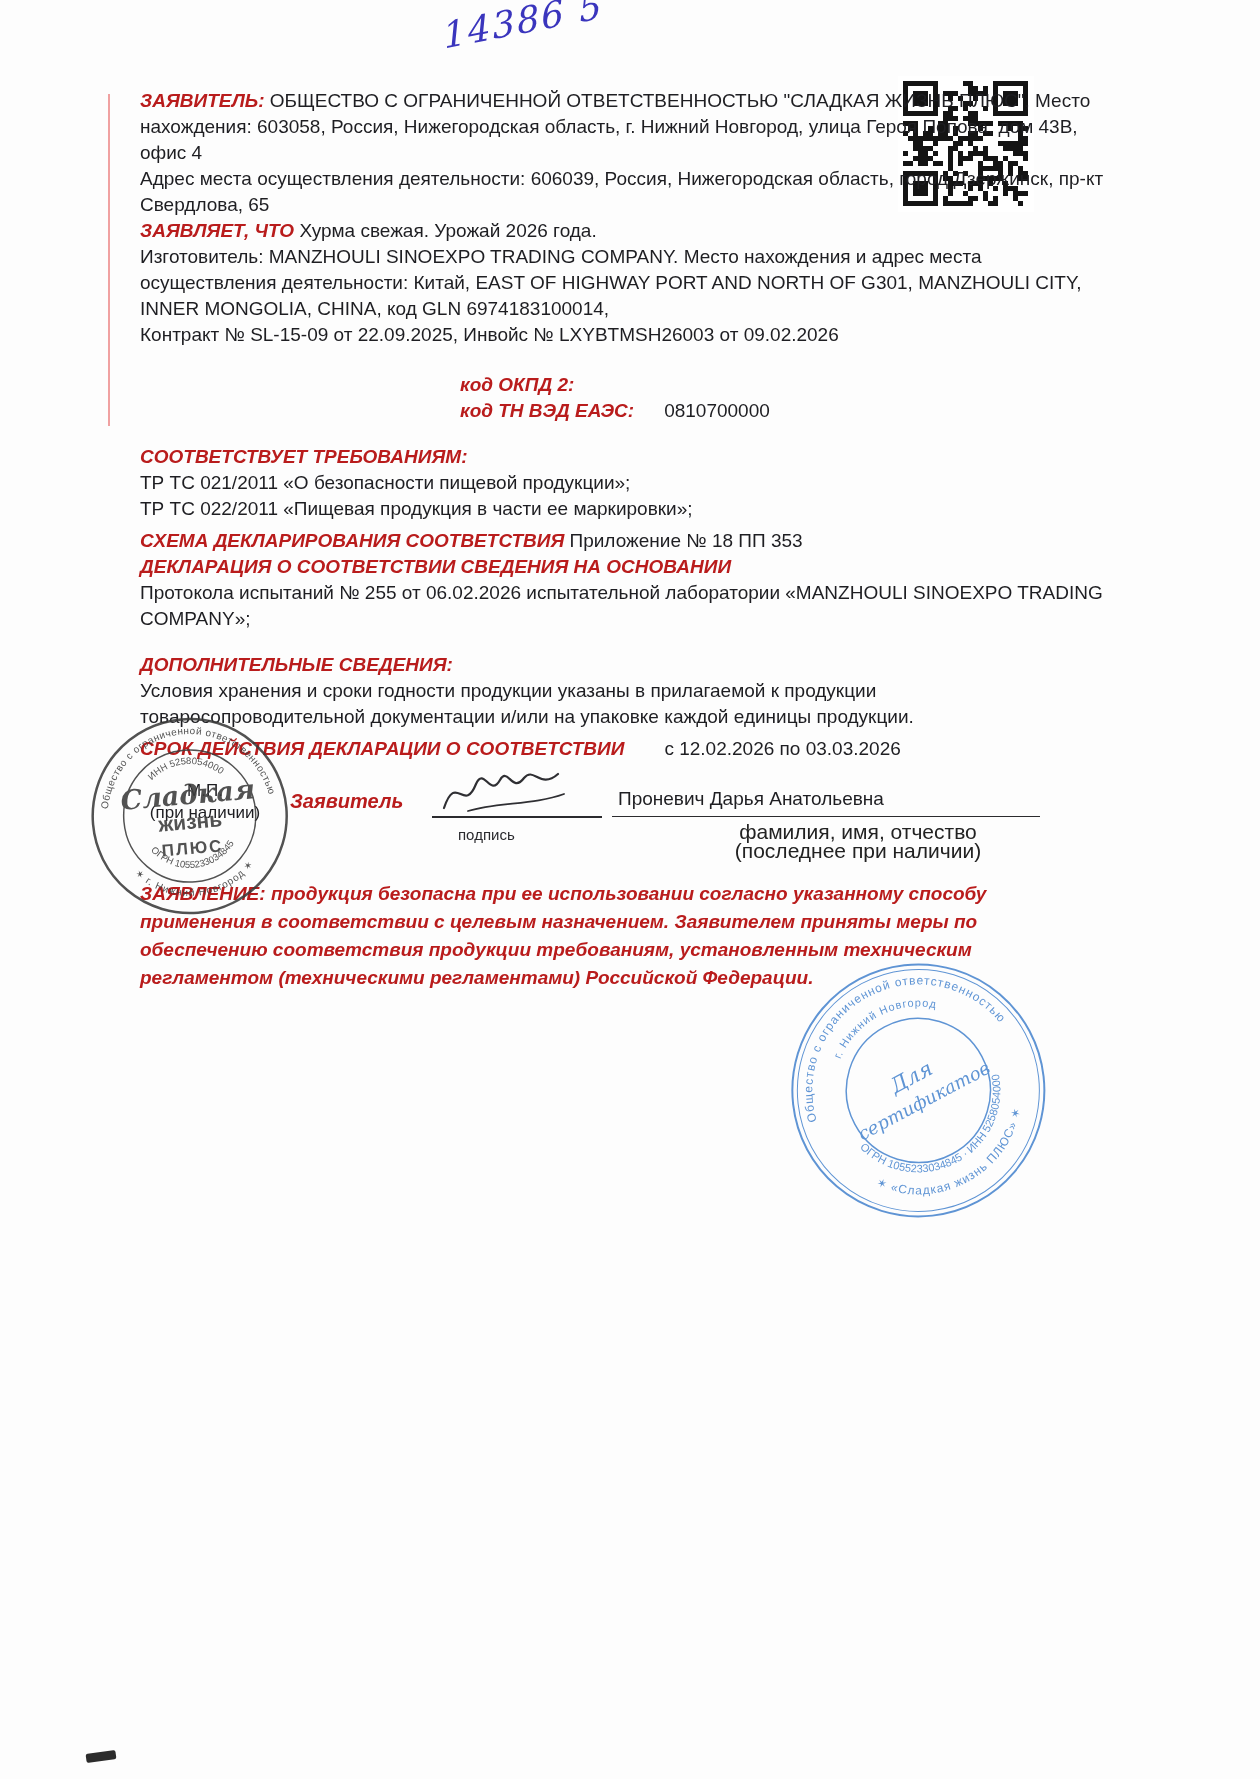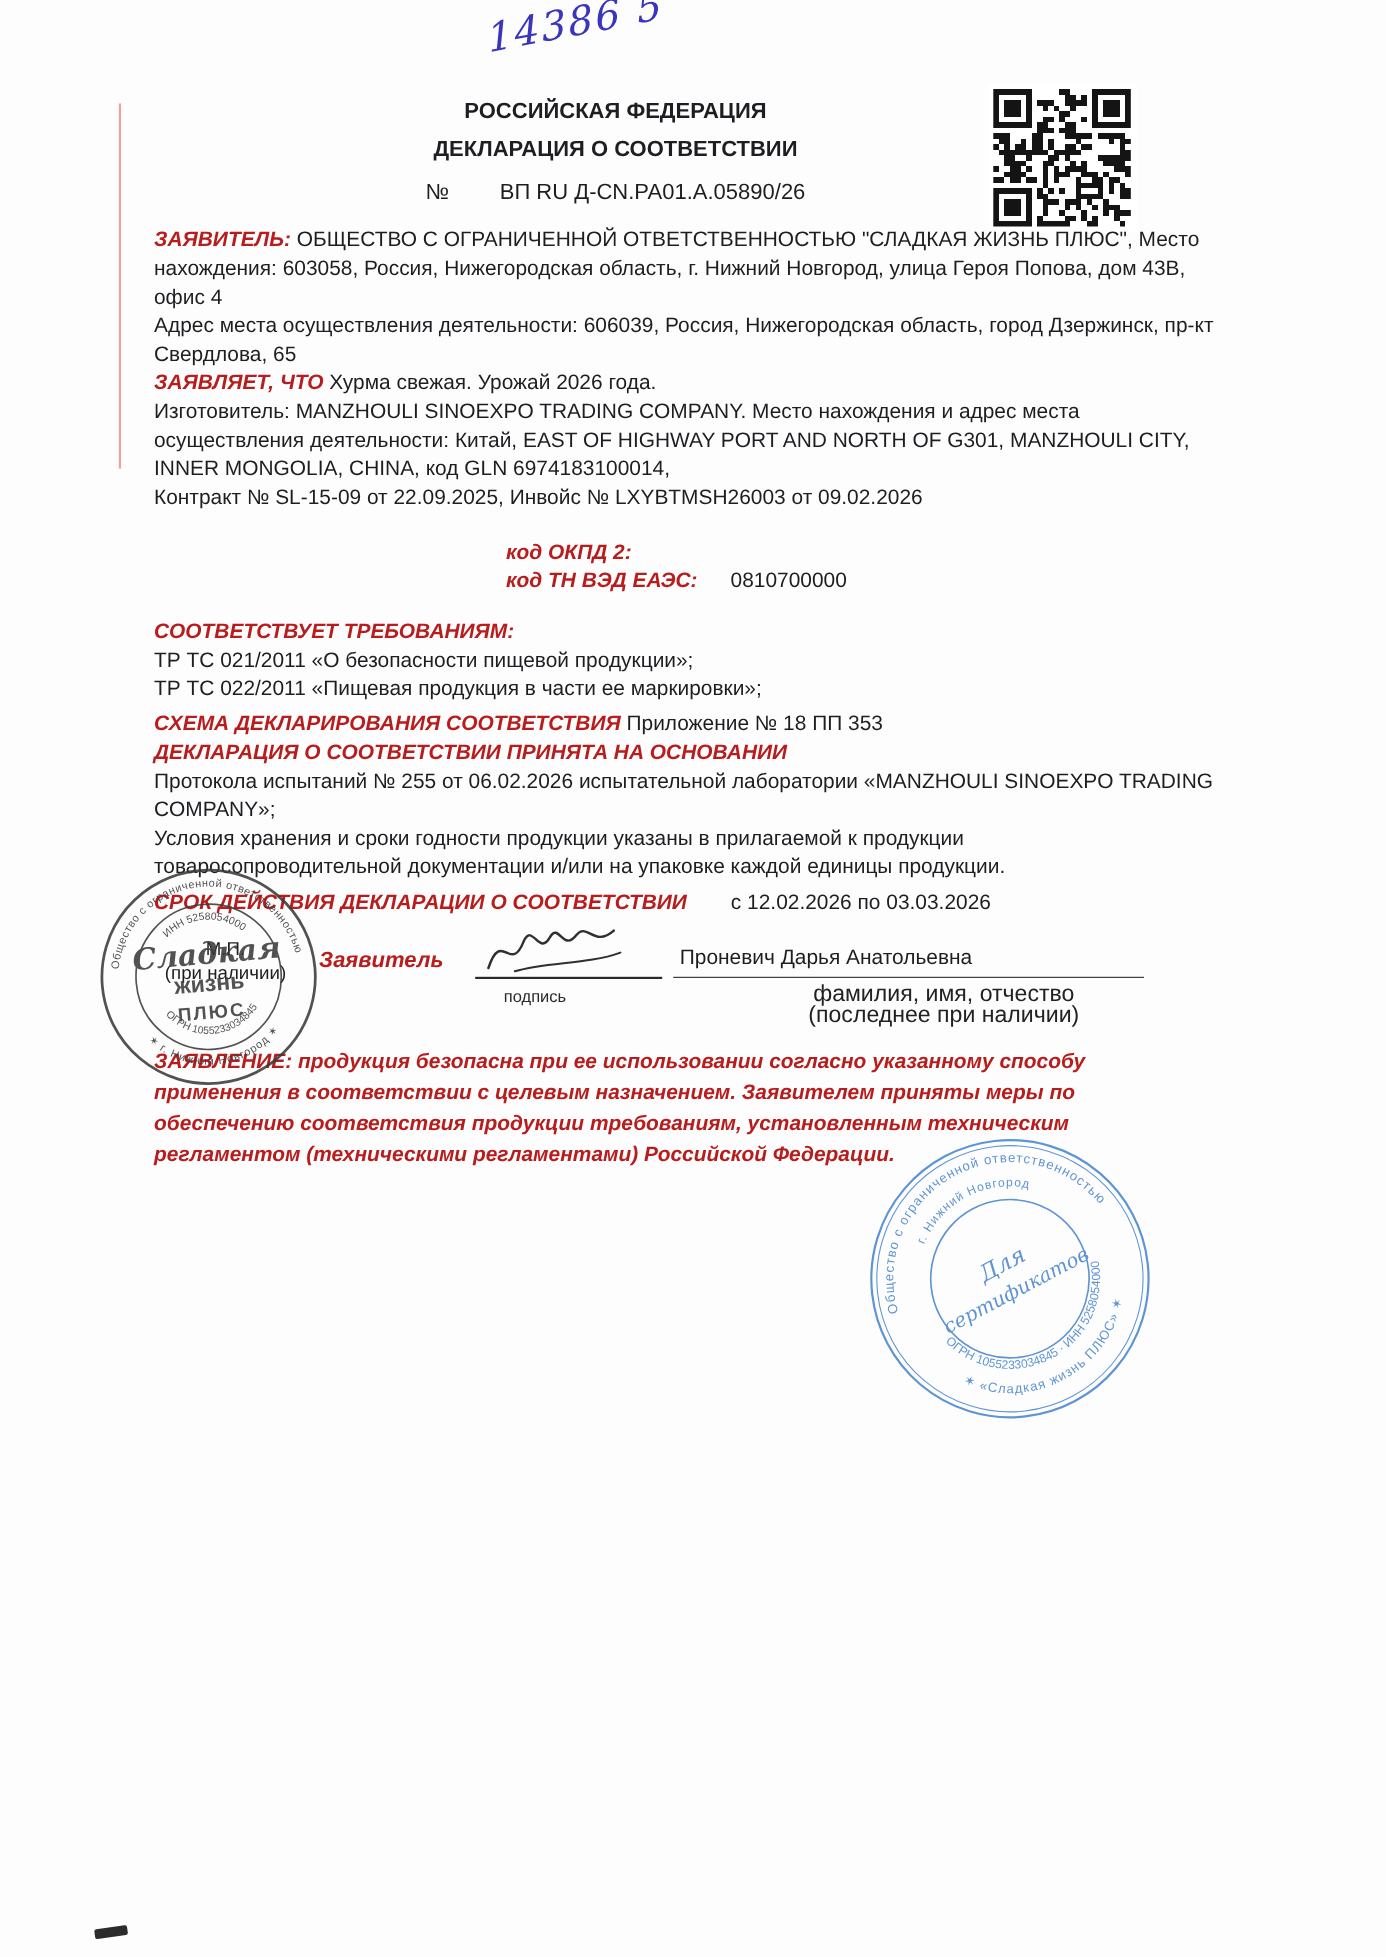--- a/index.html
+++ b/index.html
@@ -290,48 +290,44 @@
         <rect x="95" y="5" width="25" height="25" fill="#ffffff"></rect>
         <rect x="100" y="10" width="15" height="15" fill="#141414"></rect>
         <rect x="0" y="90" width="35" height="35" fill="#141414"></rect>
         <rect x="5" y="95" width="25" height="25" fill="#ffffff"></rect>
         <rect x="10" y="100" width="15" height="15" fill="#141414"></rect>
       </svg>
   </div>
 
   <div class="content">
 
-    <div class="hdr">
-      <p class="h1">РОССИЙСКАЯ ФЕДЕРАЦИЯ</p>
-      <p class="h2">ДЕКЛАРАЦИЯ О СООТВЕТСТВИИ</p>
-      <p class="hnum"><span>№</span><span class="num-val">ВП RU Д-CN.РА01.А.05890/26</span></p>
-    </div>
 
     <p><span class="b">ЗАЯВИТЕЛЬ:</span> <span>ОБЩЕСТВО С ОГРАНИЧЕННОЙ ОТВЕТСТВЕННОСТЬЮ "СЛАДКАЯ ЖИЗНЬ ПЛЮС", Место нахождения: 603058, Россия, Нижегородская область, г. Нижний Новгород, улица Героя Попова, дом 43В, офис 4</span></p>
     <p>Адрес места осуществления деятельности: 606039, Россия, Нижегородская область, город Дзержинск, пр-кт Свердлова, 65</p>
 
 
     <p><span class="b">ЗАЯВЛЯЕТ, ЧТО</span> <span>Хурма свежая. Урожай 2026 года.</span></p>
     <p>Изготовитель: MANZHOULI SINOEXPO TRADING COMPANY. Место нахождения и адрес места осуществления деятельности: Китай, EAST OF HIGHWAY PORT AND NORTH OF G301, MANZHOULI CITY, INNER MONGOLIA, CHINA, код GLN 6974183100014,</p>
     <p>Контракт № SL-15-09 от 22.09.2025, Инвойс № LXYBTMSH26003 от 09.02.2026</p>
 
     <div class="codes">
       <p class="b">код ОКПД 2:</p>
       <p><span class="b">код ТН ВЭД ЕАЭС:</span><span class="val">0810700000</span></p>
     </div>
 
     <p class="b mt8">СООТВЕТСТВУЕТ ТРЕБОВАНИЯМ:</p>
     <p>ТР ТС 021/2011 «О безопасности пищевой продукции»;</p>
     <p>ТР ТС 022/2011 «Пищевая продукция в части ее маркировки»;</p>
 
     <p class="mt6"><span class="b">СХЕМА ДЕКЛАРИРОВАНИЯ СООТВЕТСТВИЯ</span> <span>Приложение № 18 ПП 353</span></p>
 
-    <p class="b">ДЕКЛАРАЦИЯ О СООТВЕТСТВИИ ПРИНЯТА НА ОСНОВАНИИ</p>
+    <p class="b">ДЕКЛАРАЦИЯ О СООТВЕТСТВИИ СВЕДЕНИЯ НА ОСНОВАНИИ</p>
     <p>Протокола испытаний № 255 от 06.02.2026 испытательной лаборатории «MANZHOULI SINOEXPO TRADING COMPANY»;</p>
 
+    <p class="b mt8">ДОПОЛНИТЕЛЬНЫЕ СВЕДЕНИЯ:</p>
     <p>Условия хранения и сроки годности продукции указаны в прилагаемой к продукции товаросопроводительной документации и/или на упаковке каждой единицы продукции.</p>
 
     <div class="sig-section">
       <p class="mt6"><span class="b">СРОК ДЕЙСТВИЯ ДЕКЛАРАЦИИ О СООТВЕТСТВИИ</span><span class="validity-val">с 12.02.2026 по 03.03.2026</span></p>
 
       <div class="sigrow">
         <span class="sig-label b">Заявитель</span>
         <svg class="scribble" width="150" height="60" viewBox="0 0 150 60">
           <path d="M8,44 C20,8 28,50 40,20 C48,2 54,34 64,16 C72,2 76,30 88,14 C98,2 104,26 122,10" fill="none" stroke="#2f2f33" stroke-width="2.2" stroke-linecap="round"></path>
           <path d="M32,47 C62,38 98,41 128,30" fill="none" stroke="#2f2f33" stroke-width="1.8" stroke-linecap="round"></path>

